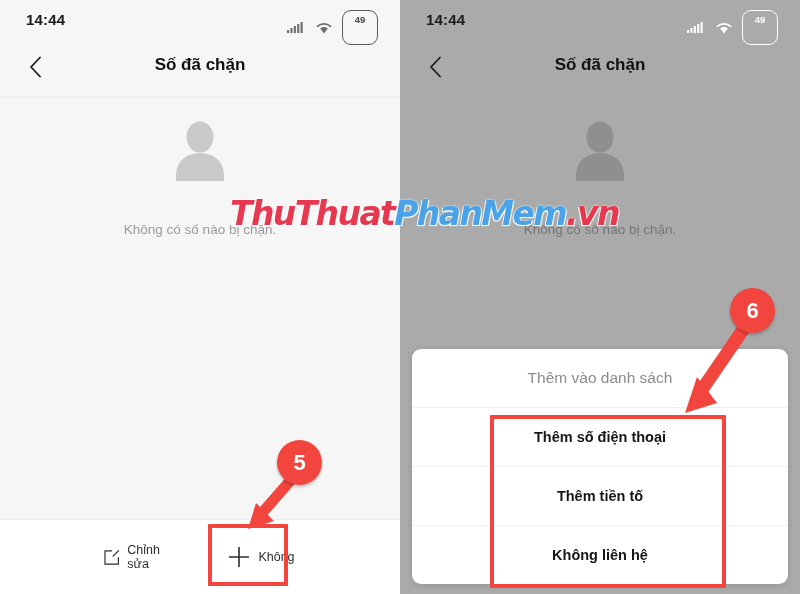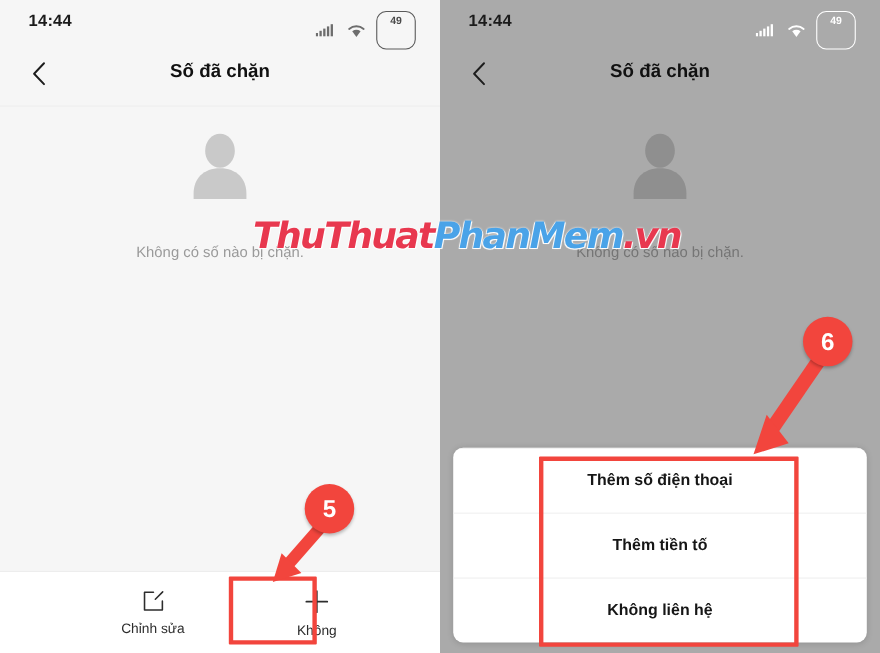--- a/index.html
+++ b/index.html
@@ -54,22 +54,22 @@
   .empty .avatar{width:56px;height:62px;}
   .empty .msg{margin-top:14px;font-size:13.5px;color:#9a9a9a;}
 
   
   .toolbar{
     position:absolute;left:0;right:0;bottom:0;height:74px;background:#ffffff;
     border-top:1px solid #ededed;
     display:flex;align-items:center;justify-content:center;gap:50px;
   }
   .tb-item{
-    width:72px;height:56px;display:flex;flex-direction:column;
-    align-items:center;justify-content:center;gap:7px;cursor:pointer;margin-left:27px;
+    width:72px;height:56px;display:flex;flex-direction:row;
+    align-items:center;justify-content:center;gap:7px;cursor:pointer;
   }
   .tb-item .lbl{font-size:12.5px;color:#2d2d2d;}
   .ic-edit{width:21px;height:21px;display:block;}
   .ic-plus{width:24px;height:24px;display:block;}
 
   
   .dialog{
     position:absolute;left:12px;right:12px;bottom:10px;
     background:#ffffff;border-radius:9px;
     box-shadow:0 1px 6px rgba(0,0,0,.14);
@@ -220,20 +220,21 @@
       <div class="empty">
         <svg class="avatar" viewBox="0 0 56 62">
           <ellipse cx="28" cy="18" rx="13.5" ry="15.5" fill="#8f8f8f"></ellipse>
           <path d="M28 34 C13 34 4 43.5 4 57 L4 62 L52 62 L52 57 C52 43.5 43 34 28 34 Z" fill="#8f8f8f"></path>
         </svg>
         <div class="msg" style="color:#757575;">Không có số nào bị chặn.</div>
       </div>
     </div>
 
     <div class="dialog">
+      <div class="dlg-title">Thêm vào danh sách</div>
       <div class="dlg-opt">Thêm số điện thoại</div>
       <div class="dlg-opt">Thêm tiền tố</div>
       <div class="dlg-opt">Không liên hệ</div>
     </div>
   </div>
 
   <div class="hlbox hl-them"></div>
   <div class="hlbox hl-dialog"></div>
 
   <svg class="arrow arrow-5" viewBox="0 0 90 90">

